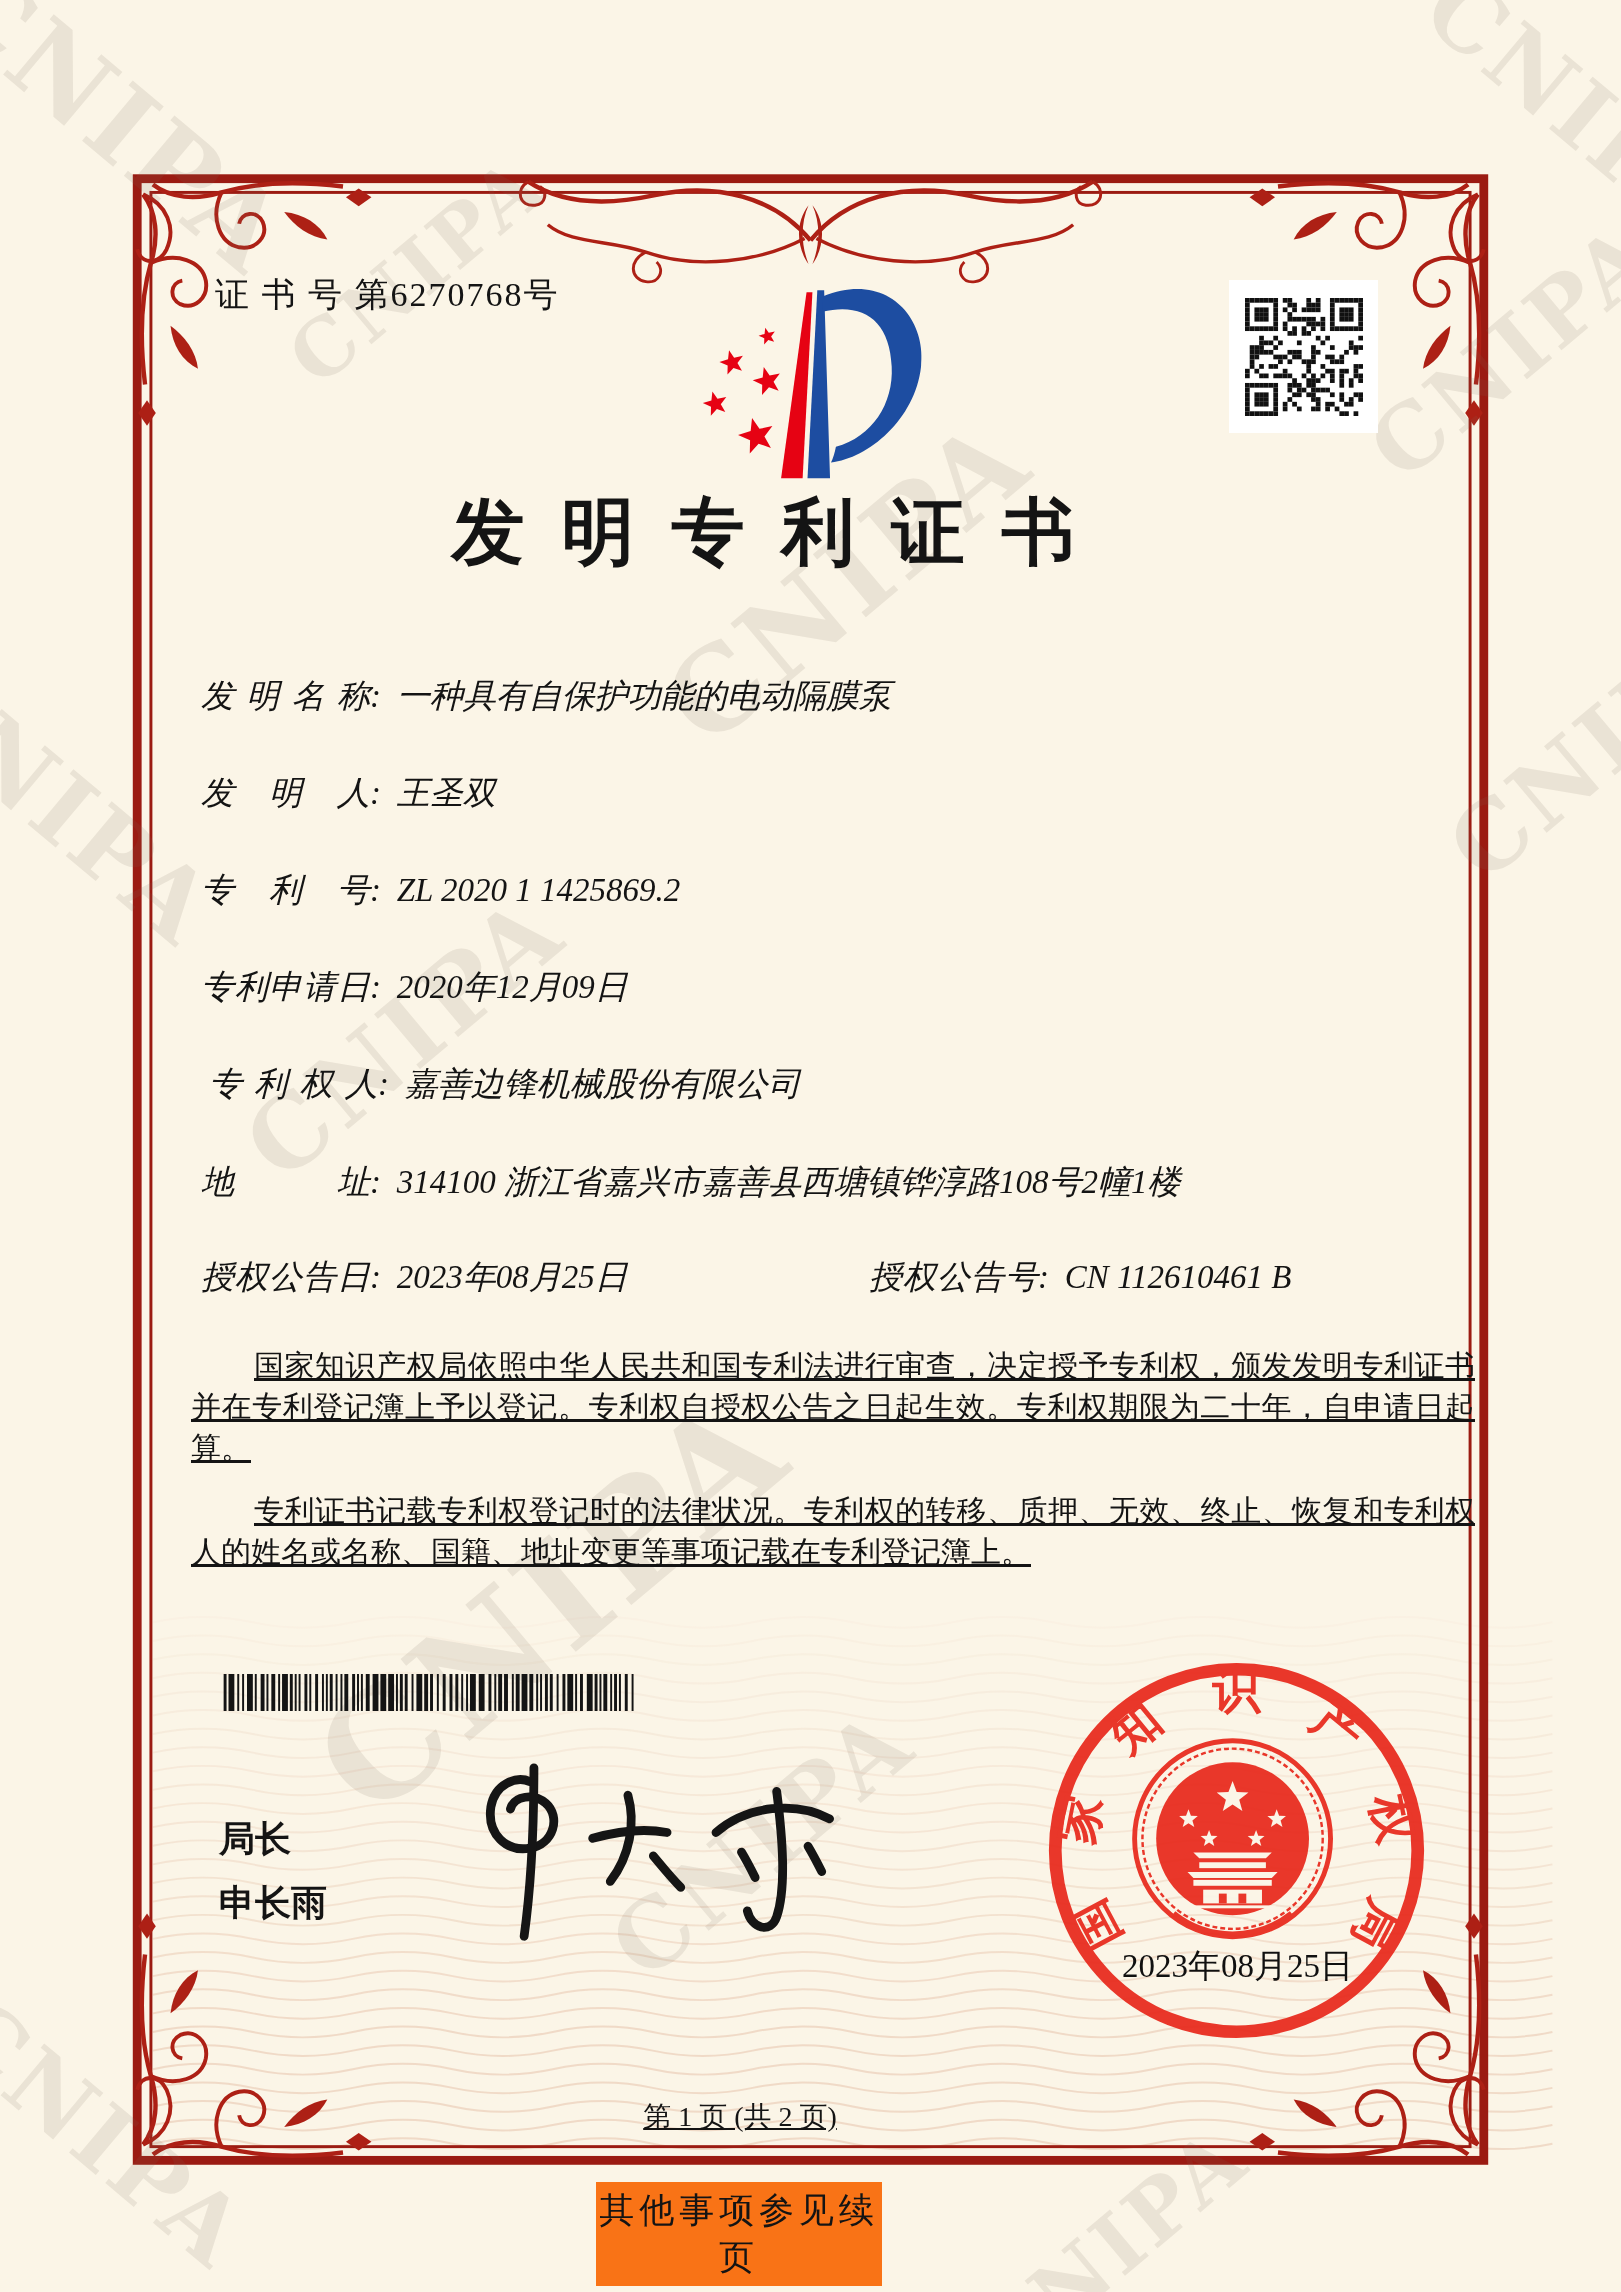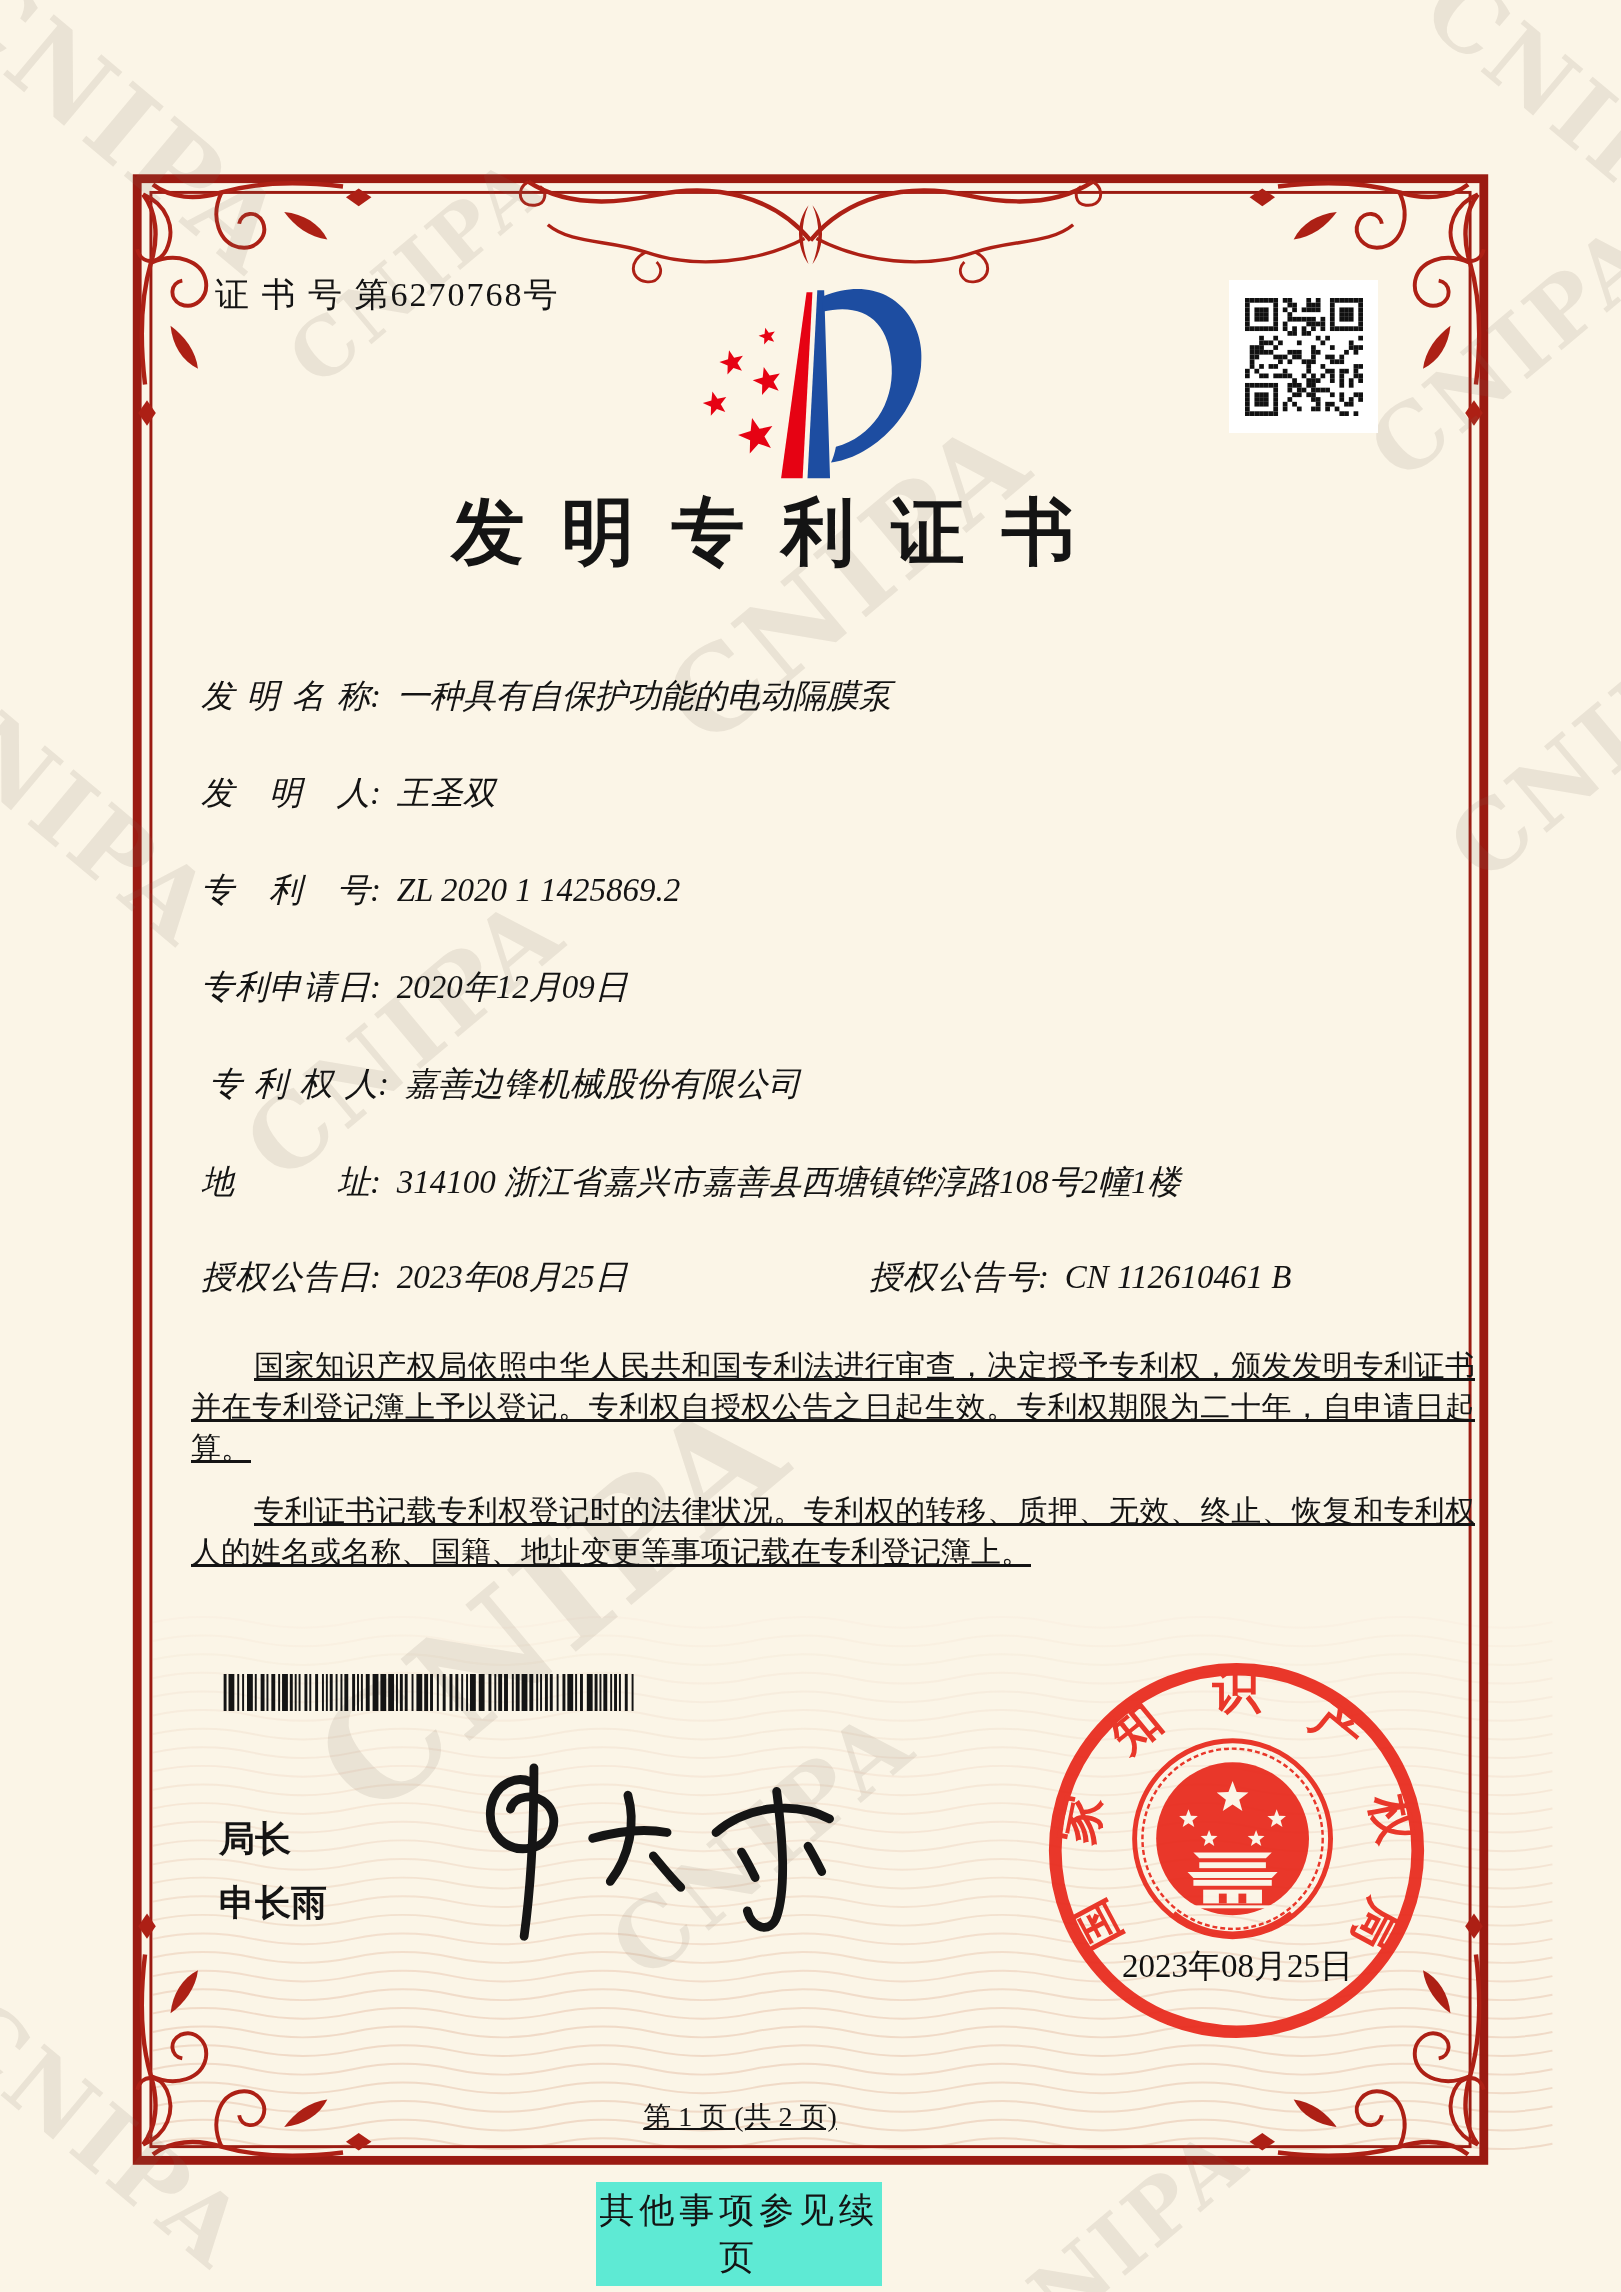--- a/index.html
+++ b/index.html
@@ -24,21 +24,21 @@
   .body-text p{margin:0;font-size:30px;line-height:41px;text-align:justify;text-indent:63px;}
   .body-text p + p{margin-top:22px;}
   .barcode-box{left:222px;top:1674px;z-index:3;}
   .signer{font-family:"Liberation Sans","DejaVu Sans",sans-serif;font-weight:bold;font-size:36px;z-index:3;}
   .signer-title{left:219px;top:1815px;}
   .signer-name{left:219px;top:1879px;}
   .signature-box{left:436px;top:1762px;z-index:4;}
   .seal-box{left:1019px;top:1633px;z-index:4;opacity:0.93;}
   .seal-date{left:1061px;top:1944px;width:353px;text-align:center;font-size:33px;color:#101010;z-index:5;}
   .page-no{left:446px;top:2098px;width:588px;text-align:center;font-size:28px;text-decoration:underline;}
-  .cont-note{left:596px;top:2182px;width:286px;background:#5eead4;text-align:center;
+  .cont-note{left:596px;top:2182px;width:286px;background:#f97316;text-align:center;
              font-size:35px;letter-spacing:4.9px;padding:4.9px 0;}
 </style>
 </head>
 <body>
 
 <div class="page">
 
   <svg id="decor" width="1621" height="2293" viewBox="0 0 1654 2339">
     <defs>
       <g id="flourish">

